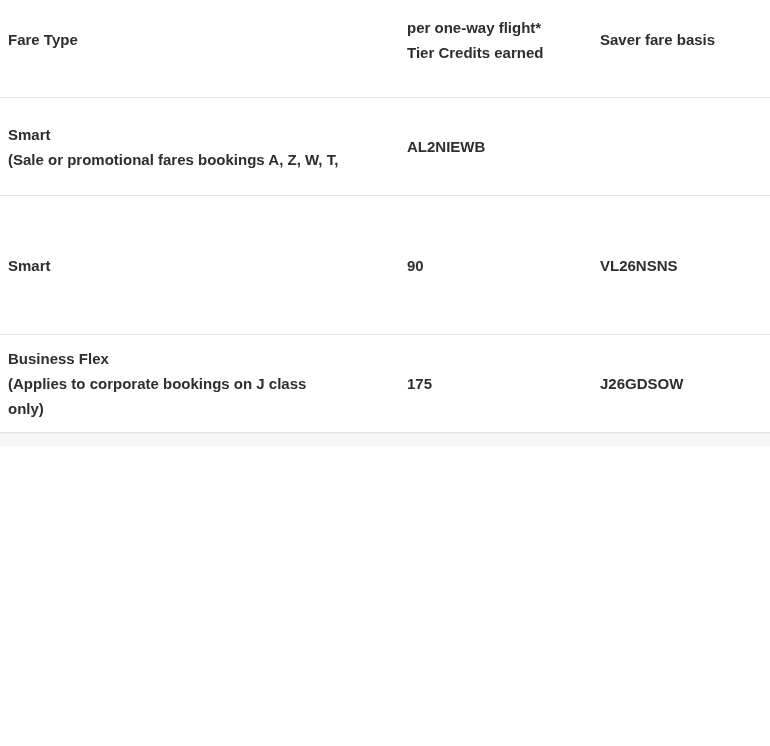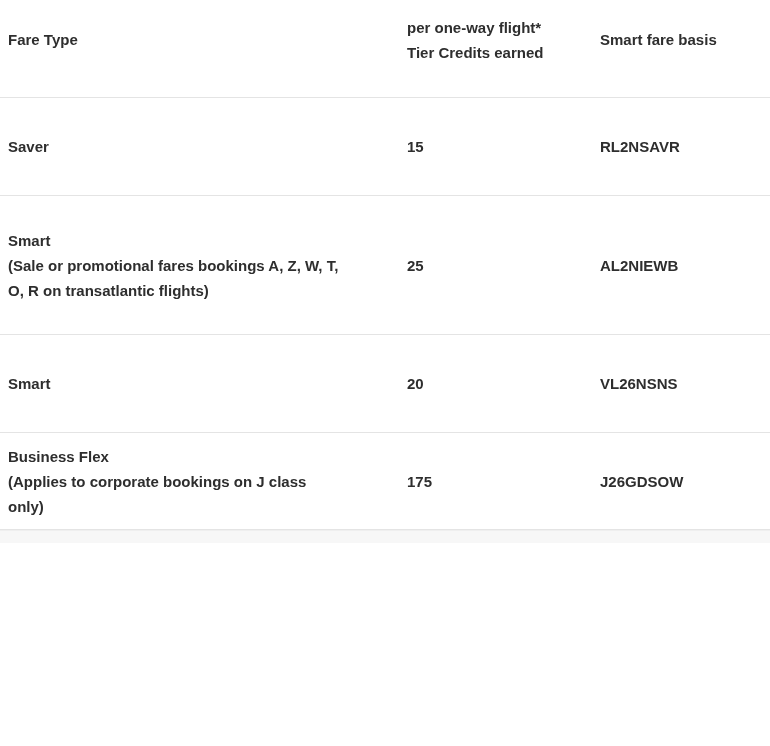--- a/index.html
+++ b/index.html
@@ -52,53 +52,38 @@
 <div class="table" id="fare-table">
     <div class="row">
       <div class="cell">
         <span class="line">Fare Type</span>
       </div>
       <div class="cell">
         <span class="line">per one-way flight*</span>
         <span class="line">Tier Credits earned</span>
       </div>
       <div class="cell">
-        <span class="line">Smart fare basis</span>
-      </div>
-    </div>
-    <div class="row">
-      <div class="cell">
-        <span class="line">Saver</span>
-      </div>
-      <div class="cell">
-        <span class="line">15</span>
-      </div>
-      <div class="cell">
-        <span class="line">RL2NSAVR</span>
+        <span class="line">Saver fare basis</span>
       </div>
     </div>
     <div class="row">
       <div class="cell">
         <span class="line">Smart</span>
         <span class="line">(Sale or promotional fares bookings A, Z, W, T,</span>
-        <span class="line">O, R on transatlantic flights)</span>
-      </div>
-      <div class="cell">
-        <span class="line">25</span>
       </div>
       <div class="cell">
         <span class="line">AL2NIEWB</span>
       </div>
     </div>
     <div class="row">
       <div class="cell">
         <span class="line">Smart</span>
       </div>
       <div class="cell">
-        <span class="line">20</span>
+        <span class="line">90</span>
       </div>
       <div class="cell">
         <span class="line">VL26NSNS</span>
       </div>
     </div>
     <div class="row">
       <div class="cell">
         <span class="line">Business Flex</span>
         <span class="line">(Applies to corporate bookings on J class</span>
         <span class="line">only)</span>

